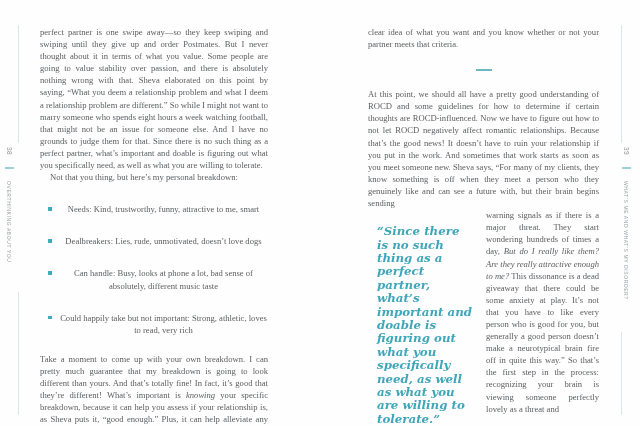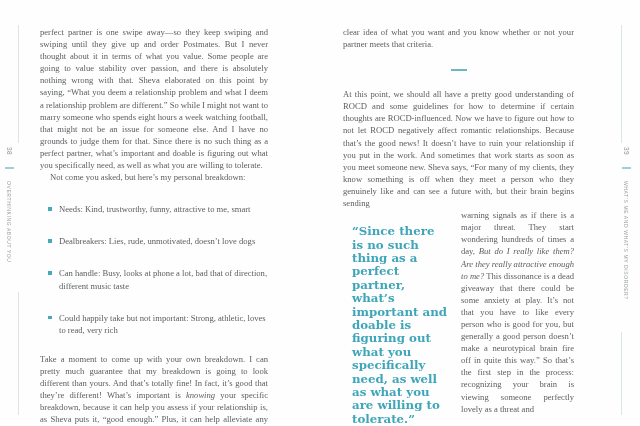--- a/index.html
+++ b/index.html
@@ -26,41 +26,41 @@
   .runhead{
     position:absolute;writing-mode:vertical-rl;text-orientation:mixed;
     font-family:"Liberation Sans",sans-serif;font-size:5px;letter-spacing:.6px;
     color:#9aa0a3;text-transform:uppercase;white-space:nowrap;
   }
   .runhead.left{left:6px;top:181px;}
   .runhead.right{left:623px;top:181px;}
   
   .pagebody{position:absolute;top:26px;font-size:8.6px;line-height:12.1px;}
   .pagebody.verso{left:40px;width:228px;}
-  .pagebody.recto{left:343px;width:231px;}
+  .pagebody.recto{left:368px;width:231px;}
   .pagebody p{margin:0;text-align:justify;}
   .indent{text-indent:10px;}
   .em{font-style:italic;}
   
   ul.breakdown{list-style:none;margin:13px 0 0 0;padding:0 0 0 8px;}
   ul.breakdown li{
-    position:relative;padding-left:11px;margin-bottom:5.5px;text-align:left;margin-top:20px;
+    position:relative;padding-left:11px;margin-bottom:5.5px;text-align:center;margin-top:20px;
   }
   ul.breakdown li::before{
     content:"";position:absolute;left:0;top:4px;width:3.5px;height:3.5px;
     background:#45a9bb;
   }
   .para3{margin-top:17px !important;}
   
   .divider{width:16px;height:2px;background:#6db6c4;margin:19px auto 17px auto;}
   .wrap-row{display:flex;margin-top:0;}
   .quote-col{width:96px;margin-left:9px;padding-top:16px;}
   .pullquote{
     font-family:"DejaVu Serif",serif;font-weight:700;
-    color:#3fa6b9;font-size:11.8px;line-height:13.4px;text-align:left;
+    color:#3fa6b9;font-size:11.8px;line-height:13.4px;text-align:left;font-style:italic;
   }
   .col-spacer{flex:1;}
   .text-col{width:113px;}
   .text-col p{text-align:justify;}
 </style>
 </head>
 <body>
 
 <div class="spread">
 
@@ -71,25 +71,25 @@
   <div class="rule l-bot"></div>
 
   <div class="rule r-top"></div>
   <div class="pagenum right">39</div>
   <div class="tick right"></div>
   <div class="runhead right">WHAT’S ME AND WHAT’S MY DISORDER?</div>
   <div class="rule r-bot"></div>
 
   <div class="pagebody verso">
     <p>perfect partner is one swipe away—so they keep swiping and swiping until they give up and order Postmates. But I never thought about it in terms of what you value. Some people are going to value stability over passion, and there is absolutely nothing wrong with that. Sheva elaborated on this point by saying, “What you deem a relationship problem and what I deem a relationship problem are different.” So while I might not want to marry someone who spends eight hours a week watching football, that might not be an issue for someone else. And I have no grounds to judge them for that. Since there is no such thing as a perfect partner, what’s important and doable is figuring out what you specifically need, as well as what you are willing to tolerate.</p>
-    <p class="indent">Not come you asked, but here’s my personal breakdown:</p>
+    <p class="indent">Not that you thing, but here’s my personal breakdown:</p>
     <ul class="breakdown">
       <li>Needs: Kind, trustworthy, funny, attractive to me, smart</li>
       <li>Dealbreakers: Lies, rude, unmotivated, doesn’t love dogs</li>
-      <li>Can handle: Busy, looks at phone a lot, bad that of direction, different music taste</li>
+      <li>Can handle: Busy, looks at phone a lot, bad sense of absolutely, different music taste</li>
       <li>Could happily take but not important: Strong, athletic, loves to read, very rich</li>
     </ul>
     <p class="para3"><span>Take a moment to come up with your own breakdown. I can pretty much guarantee that my breakdown is going to look different than yours. And that’s totally fine! In fact, it’s good that they’re different! What’s important is </span><span class="em">knowing</span><span> your specific breakdown, because it can help you assess if your relationship is, as Sheva puts it, “good enough.” Plus, it can help alleviate any anxious thoughts that you’re settling or making a “bad choice,” because you have a</span></p>
   </div>
 
   <div class="pagebody recto">
     <p>clear idea of what you want and you know whether or not your partner meets that criteria.</p>
     <div class="divider"></div>
     <p>At this point, we should all have a pretty good understanding of ROCD and some guidelines for how to determine if certain thoughts are ROCD-influenced. Now we have to figure out how to not let ROCD negatively affect romantic relationships. Because that’s the good news! It doesn’t have to ruin your relationship if you put in the work. And sometimes that work starts as soon as you meet someone new. Sheva says, “For many of my clients, they know something is off when they meet a person who they genuinely like and can see a future with, but their brain begins sending</p>
     <div class="wrap-row">

